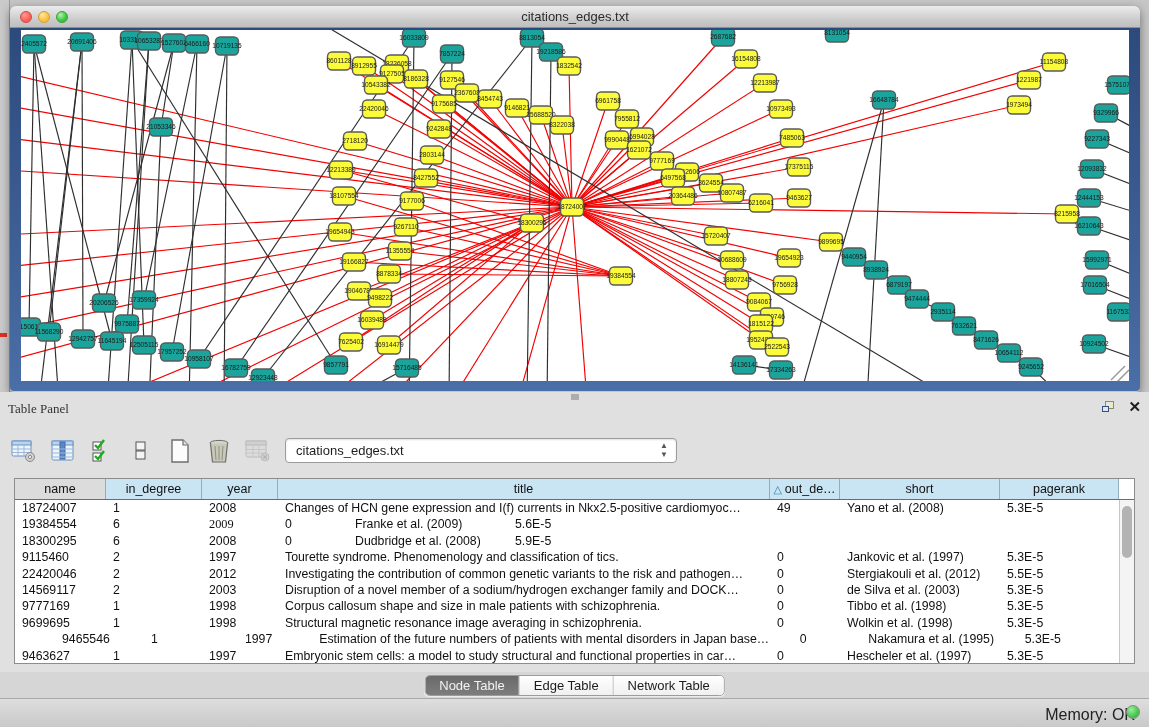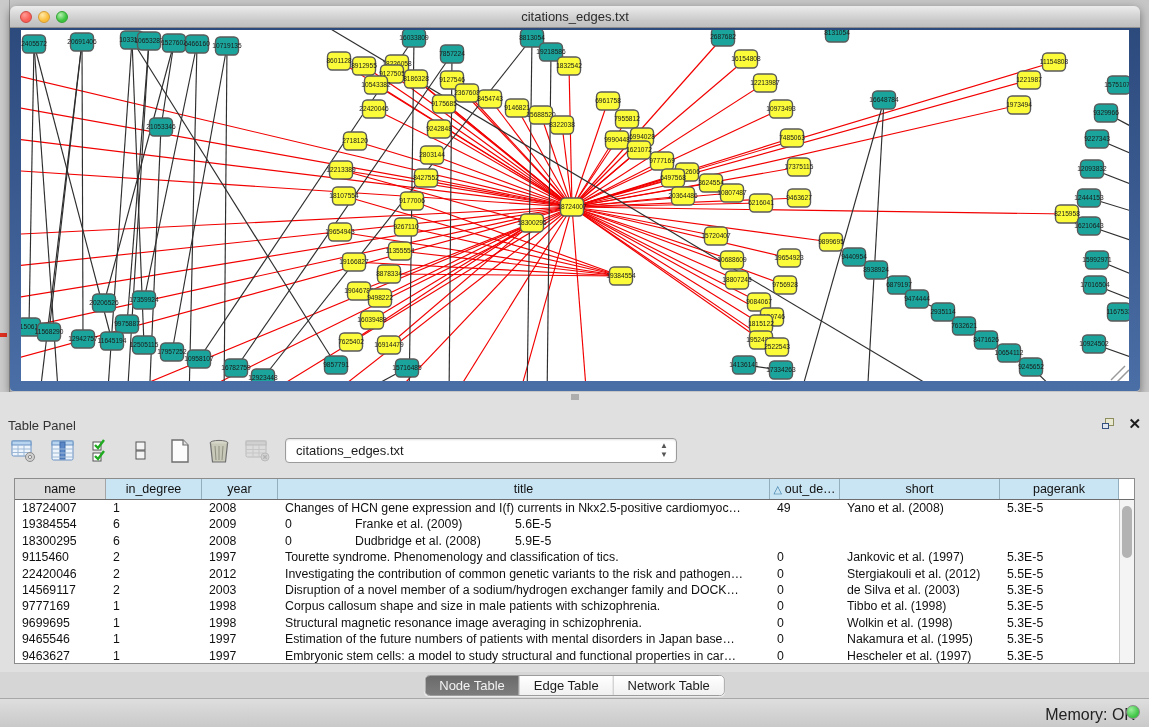--- a/index.html
+++ b/index.html
@@ -18,21 +18,21 @@
   .tl-close { left:10px; background:radial-gradient(circle at 35% 30%, #ff9a94, #f95f57 60%); border:1px solid #ce4741; }
   .tl-min { left:28px; background:radial-gradient(circle at 35% 30%, #ffe8a8, #fbbe3c 60%); border:1px solid #d49c33; }
   .tl-zoom { left:46px; background:radial-gradient(circle at 35% 30%, #b6f0b0, #3dc43f 60%); border:1px solid #32a233; }
   .frame { height:363px; background:linear-gradient(#2d4a7d,#4a6ea6); padding:2px 11px 10px 11px; border-radius:0 0 4px 4px; }
   .canvas { width:100%; height:100%; background:#ffffff; position:relative; overflow:hidden; }
   .canvas svg { position:absolute; left:0; top:0; }
 
   
   .table-panel { position:absolute; left:0; top:392px; width:1149px; height:335px; background:#e0e0e0; }
   .splitter-knob { position:absolute; left:571px; top:2px; width:8px; height:6px; background:#8a8a8a; opacity:.6; }
-  .panel-head { position:absolute; left:0; top:22px; width:100%; height:24px; }
+  .panel-head { position:absolute; left:0; top:5px; width:100%; height:24px;font-family:Liberation Serif, serif; }
   .panel-title { position:absolute; left:8px; top:4px; font-size:13px; color:#333; }
   .panel-head-icons { position:absolute; right:8px; top:3px; display:flex; gap:12px; align-items:center; }
   .float-icon { position:relative; width:14px; height:14px; }
   .float-icon .sq1 { position:absolute; left:3px; top:1px; width:9px; height:8px; border:1px solid #8d8d60; background:#e9e9d2; }
   .float-icon .sq2 { position:absolute; left:0; top:6px; width:7px; height:6px; border:1px solid #33507f; background:#dfe6ef; }
   .close-x { font-size:15px; font-weight:bold; color:#1d1d1d; line-height:14px; }
 
   .panel-body { position:absolute; left:6px; top:32px; width:1137px; height:268px; }
 
   
@@ -815,21 +815,21 @@
             <div class="td" style="width: 96px;">1</div>
             <div class="td" style="width: 76px;">2008</div>
             <div class="td" style="width: 492px;">Changes of HCN gene expression and I(f) currents in Nkx2.5-positive cardiomyoc…</div>
             <div class="td" style="width: 70px;">49</div>
             <div class="td" style="width: 160px;">Yano et al. (2008)</div>
             <div class="td" style="width: 119px;">5.3E-5</div>
           </div>
           <div class="trow">
             <div class="td" style="width: 91px;">19384554</div>
             <div class="td" style="width: 96px;">6</div>
-            <div class="td" style="width: 76px;">2009</div>
+            <div class="td" style="width: 76px; font-family: Liberation Serif, serif;">2009</div>
             <div class="td" style="width: 70px;">0</div>
             <div class="td" style="width: 160px;">Franke et al. (2009)</div>
             <div class="td" style="width: 119px;">5.6E-5</div>
           </div>
           <div class="trow">
             <div class="td" style="width: 91px;">18300295</div>
             <div class="td" style="width: 96px;">6</div>
             <div class="td" style="width: 76px;">2008</div>
             <div class="td" style="width: 70px;">0</div>
             <div class="td" style="width: 160px;">Dudbridge et al. (2008)</div>
@@ -874,21 +874,21 @@
           <div class="trow">
             <div class="td" style="width: 91px;">9699695</div>
             <div class="td" style="width: 96px;">1</div>
             <div class="td" style="width: 76px;">1998</div>
             <div class="td" style="width: 492px;">Structural magnetic resonance image averaging in schizophrenia.</div>
             <div class="td" style="width: 70px;">0</div>
             <div class="td" style="width: 160px;">Wolkin et al. (1998)</div>
             <div class="td" style="width: 119px;">5.3E-5</div>
           </div>
           <div class="trow">
-            <div class="td" style="width: 91px;">9465546</div>
+            <div class="td" style="width: 91px; margin-left: 40px;">9465546</div>
             <div class="td" style="width: 96px;">1</div>
             <div class="td" style="width: 76px;">1997</div>
             <div class="td" style="width: 492px;">Estimation of the future numbers of patients with mental disorders in Japan base…</div>
             <div class="td" style="width: 70px;">0</div>
             <div class="td" style="width: 160px;">Nakamura et al. (1995)</div>
             <div class="td" style="width: 119px;">5.3E-5</div>
           </div>
           <div class="trow">
             <div class="td" style="width: 91px;">9463627</div>
             <div class="td" style="width: 96px;">1</div>

